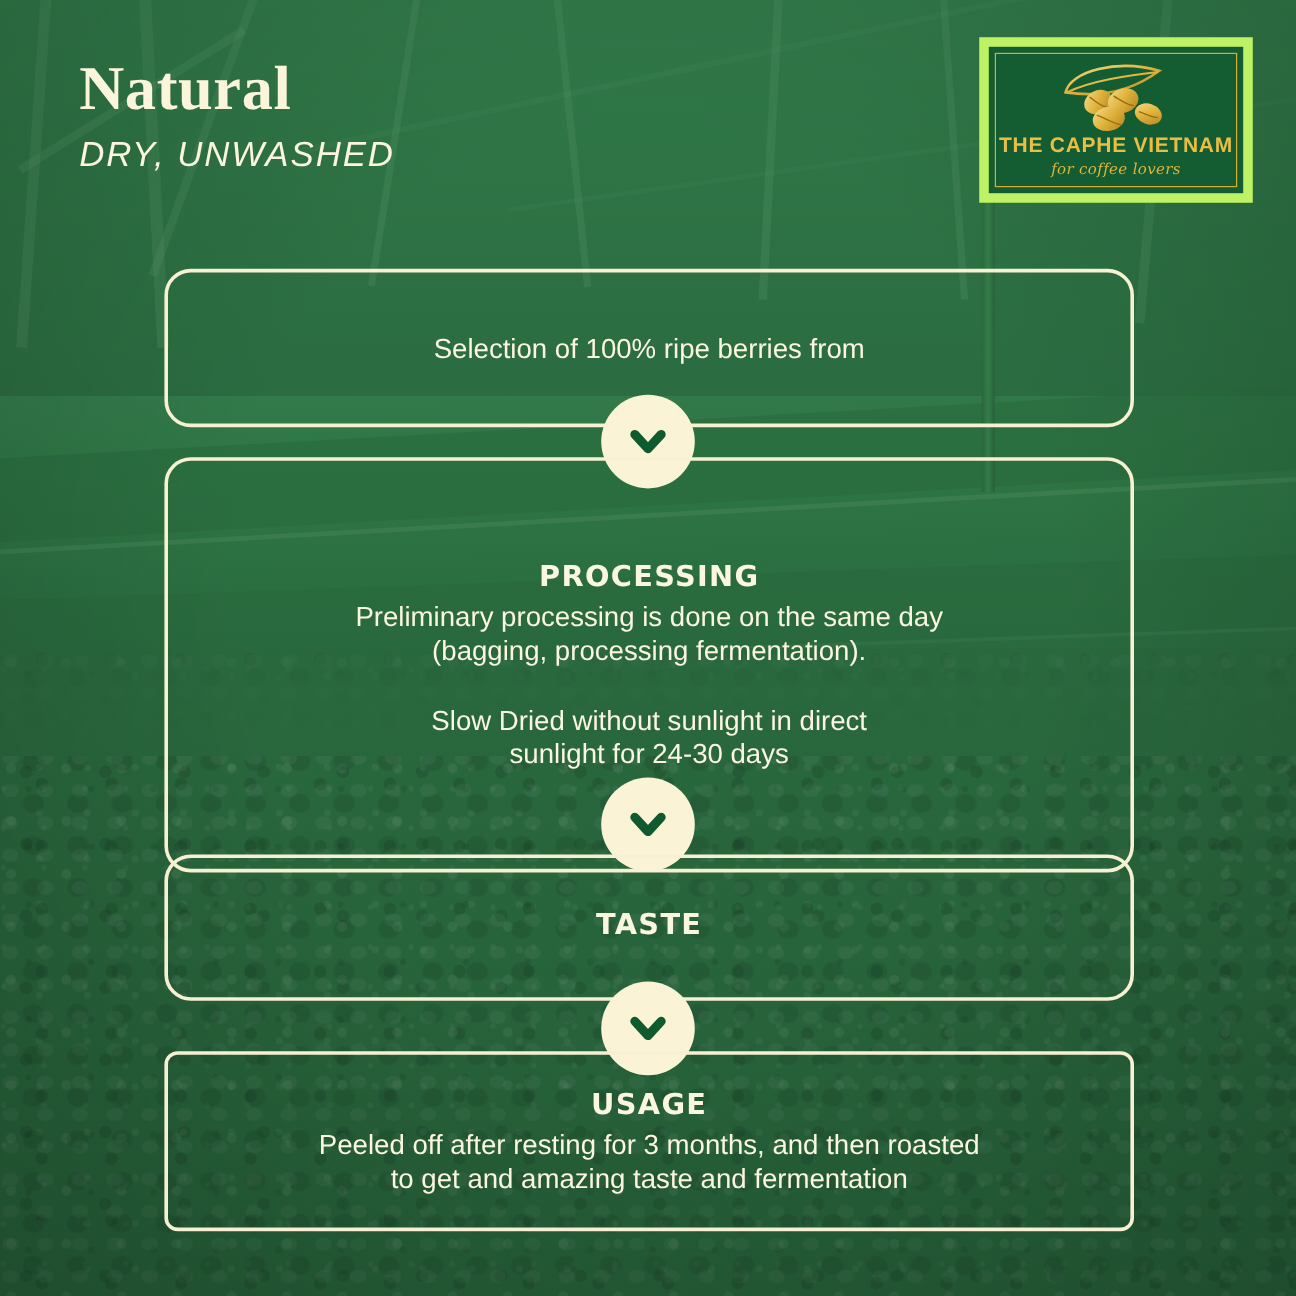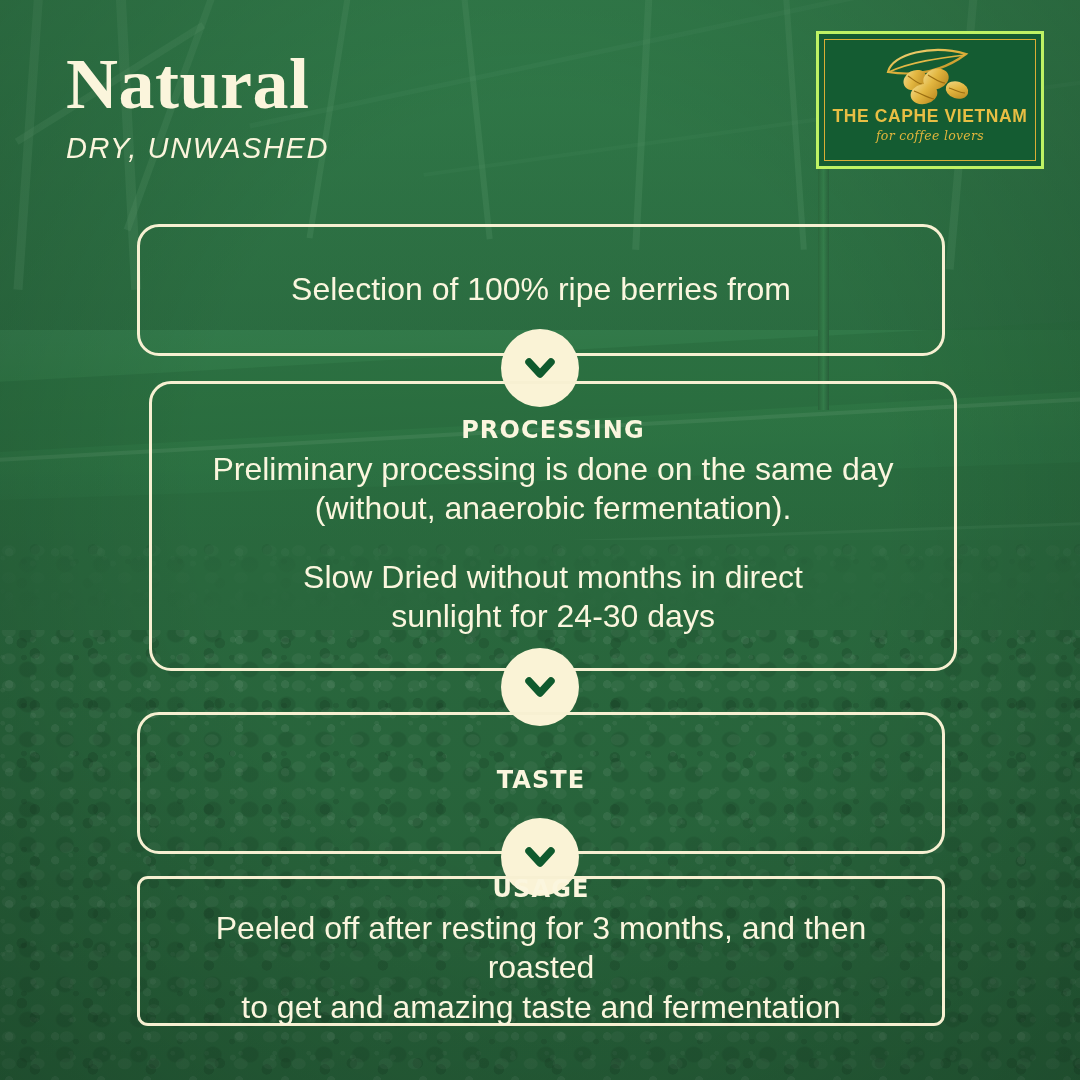--- a/index.html
+++ b/index.html
@@ -89,39 +89,39 @@
     background:radial-gradient(ellipse at 50% 45%, rgba(0,0,0,0) 45%, rgba(0,0,0,.18) 100%);
   }
 
   
   #content { position:absolute; inset:0; }
 
   .header { position:absolute; left:66px; top:50px; }
   .title {
     font-family:"Liberation Serif", serif;
     font-weight:bold;
-    font-size:72px;
+    font-size:52px;
     line-height:.95;
     color:#FBF5DC;
     letter-spacing:.5px;
   }
   .subtitle {
     margin-top:14px;
     font-size:29px;
     letter-spacing:1.6px;
     color:#FBF5DC;
     font-weight:400;
     font-style:italic;
   }
 
   
   .logo-box{
     position:absolute; left:816px; top:31px; width:228px; height:138px;
     background:#145C32;
-    border:3px solid #bef264;
+    border:8px solid #bef264;
     padding:5px;
   }
   .logo-inner{
     width:100%; height:100%;
     border:1.5px solid #D9AE35;
     display:flex; flex-direction:column;
     align-items:center; justify-content:flex-start;
     padding-top:6px;
   }
   .logo-mark{ width:120px; height:62px; }
@@ -139,34 +139,34 @@
     position:absolute; left:137px; width:808px;
     border:3px solid #F7F0D2;
     border-radius:22px;
     display:flex; flex-direction:column;
     align-items:center; justify-content:center;
     text-align:center;
     color:#FBF6DE;
     padding:10px 40px;
   }
   #box-1{ top:224px;  height:132px; }
-  #box-2{ top:381px;  height:290px;margin-left:12px; }
-  #box-3{ top:712px;  height:142px; }
+  #box-2{ top:381px;  height:346px; }
+  #box-3{ top:712px;  height:122px; }
   #box-4{ top:876px;  height:150px;border-radius:11px; }
 
   .box-heading{
     font-family:"DejaVu Sans", sans-serif;
     font-weight:bold;
     font-size:24px;
     letter-spacing:1.1px;
     color:#FBF6DE;
     margin-bottom:6px;
   }
   .box-text{
-    font-size:32px;
+    font-size:23px;
     line-height:1.22;
     color:#FBF6DE;
     font-weight:400;
   }
   .box-text.spaced{ margin-top:30px; }
 
   
   .chev{
     position:absolute; width:78px; height:78px; border-radius:50%;
     background:#FAF3D6;
@@ -249,22 +249,22 @@
 
   <div class="chev" id="chev-1">
     <svg viewBox="0 0 40 40">
         <path d="M9 14 L20 26 L31 14" fill="none" stroke="#0F5A2E" stroke-width="7.5" stroke-linecap="round" stroke-linejoin="round"></path>
       </svg>
   </div>
 
   <div class="box" id="box-2">
     <div class="box-heading">PROCESSING</div>
     <div class="box-text">Preliminary processing is done on the same day</div>
-    <div class="box-text">(without, anaerobic fermentation).</div>
-    <div class="box-text spaced">Slow Dried without months in direct</div>
+    <div class="box-text">(bagging, processing fermentation).</div>
+    <div class="box-text spaced">Slow Dried without sunlight in direct</div>
     <div class="box-text">sunlight for 24-30 days</div>
   </div>
 
   <div class="chev" id="chev-2">
     <svg viewBox="0 0 40 40">
         <path d="M9 14 L20 26 L31 14" fill="none" stroke="#0F5A2E" stroke-width="7.5" stroke-linecap="round" stroke-linejoin="round"></path>
       </svg>
   </div>
 
   <div class="box" id="box-3">

